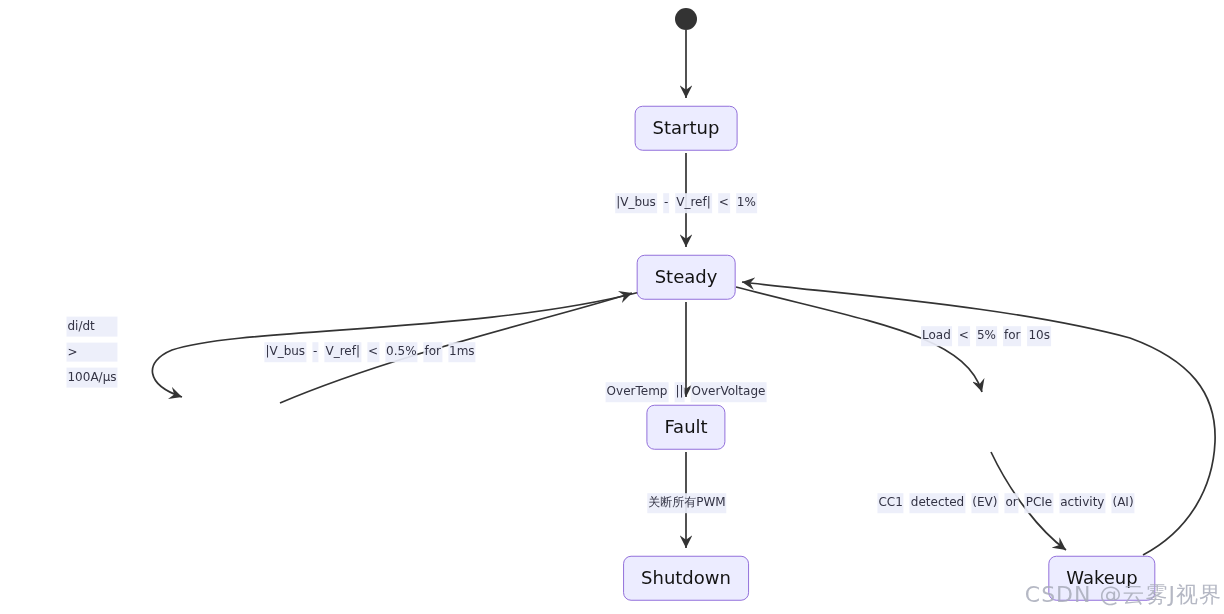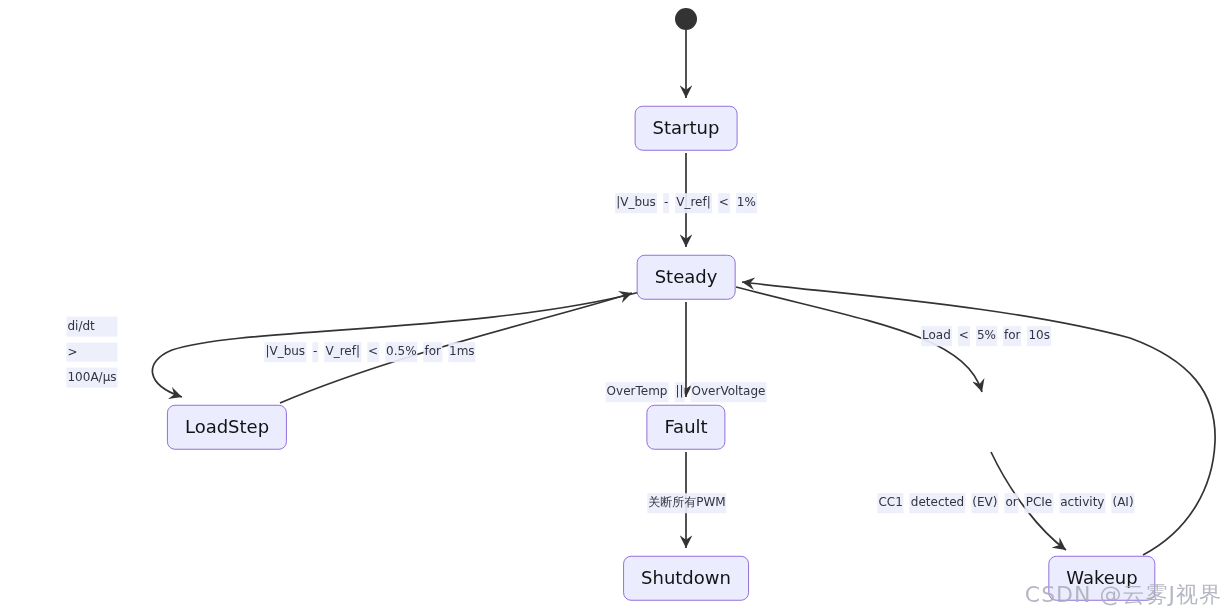--- a/index.html
+++ b/index.html
@@ -109,21 +109,20 @@
       <span class="w">or</span>
       <span class="w">PCIe</span>
       <span class="w">activity</span>
       <span class="w">(AI)</span>
     </div>
 
   <div class="state-node" style="left:686px; top:128px;">Startup</div>
 
   <div class="state-node" style="left:686px; top:277px;">Steady</div>
 
-  <div class="state-node" style="left:227px; top:427px;">LoadStep</div>
 
   <div class="state-node" style="left:686px; top:427px;">Fault</div>
 
 
   <div class="state-node" style="left:686px; top:578px;">Shutdown</div>
 
   <div class="state-node" style="left:1102px; top:578px;">Wakeup</div>
 
   <div class="watermark">CSDN @云雾J视界</div>
 

